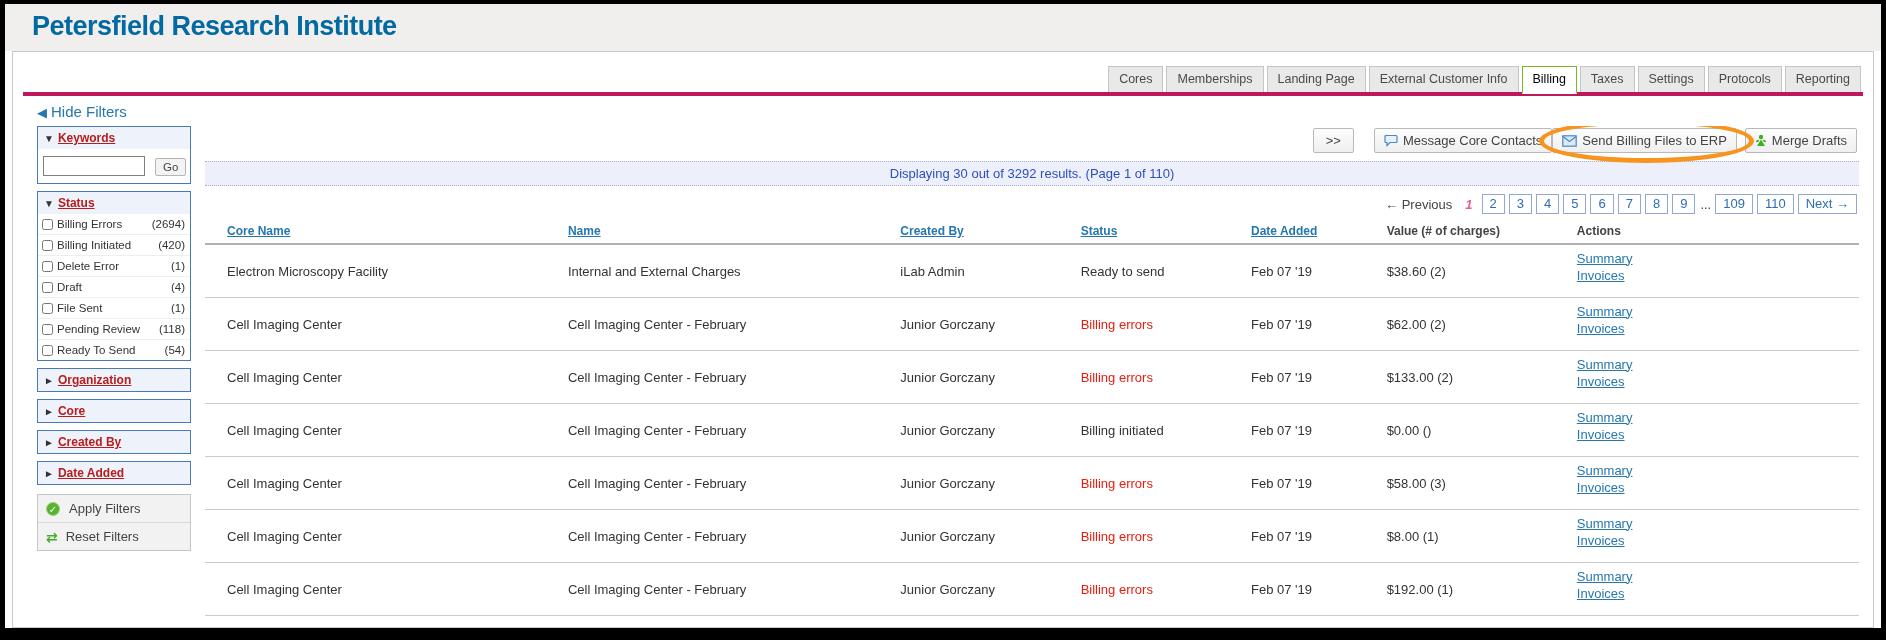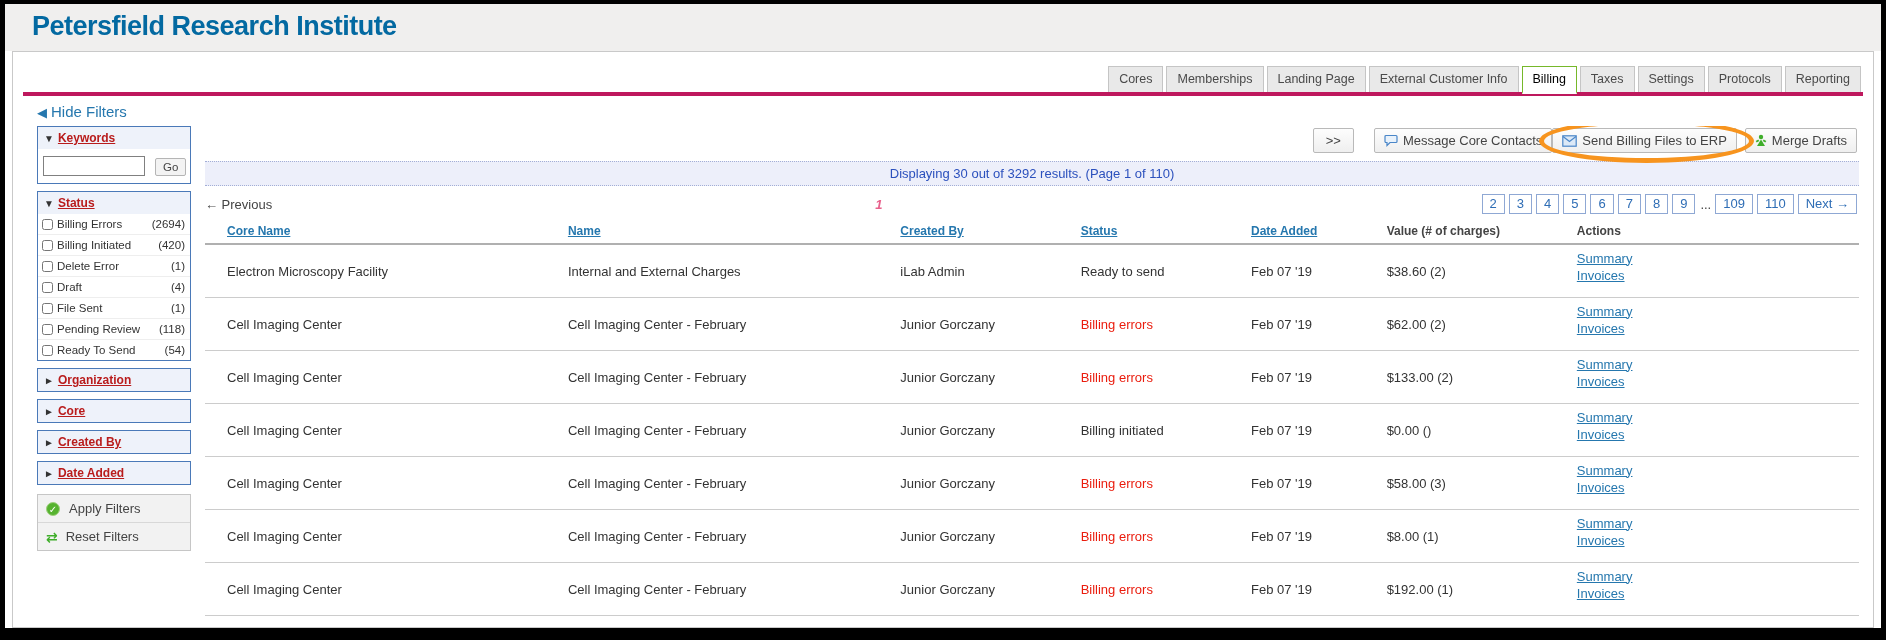--- a/index.html
+++ b/index.html
@@ -53,21 +53,21 @@
   .tbtn .ticon{margin-right:5px;display:inline-flex;}
   .more-btn{padding:4px 12px;margin-right:12px;}
   .highlight-wrap{position:relative;display:inline-flex;}
   .highlight-wrap .tbtn{margin-left:0;}
   .orange-ellipse{position:absolute;left:-13px;right:-17px;top:-9px;bottom:-10px;
         border:5px solid #f7941e;border-radius:50%;pointer-events:none;z-index:3;}
 
   
   .results-bar{background:#edeffa;border-top:1px dotted #a3aed6;border-bottom:1px dotted #a3aed6;
         text-align:center;font-size:13px;color:#2b50bd;padding:4px 10px;}
-  .pagination{display:flex;justify-content:space-between;align-items:center;margin:8px 2px 6px 0;font-size:13px;color:#444;}
+  .pagination{display:flex;justify-content:flex-end;align-items:center;margin:8px 2px 6px 0;font-size:13px;color:#444;}
   .pg-prev{margin-right:8px;color:#444;cursor:pointer;}
   .pg-current{color:#e8618c;font-weight:bold;font-style:italic;margin:0 5px;}
   .pg-box{border:1px solid #8fa8d4;color:#2e6db5;background:#fff;padding:1px 7px 2px 7px;margin-left:4px;cursor:pointer;}
   .pg-ellipsis{margin-left:5px;}
 
   
   table{width:100%;border-collapse:collapse;table-layout:fixed;}
   th{text-align:left;font-size:12px;font-weight:bold;padding:4px 4px 5px 4px;border-bottom:2px solid #b0b0b0;}
   th.sortable span{color:#2577ae;text-decoration:underline;cursor:pointer;}
   th.plain{color:#444;}

